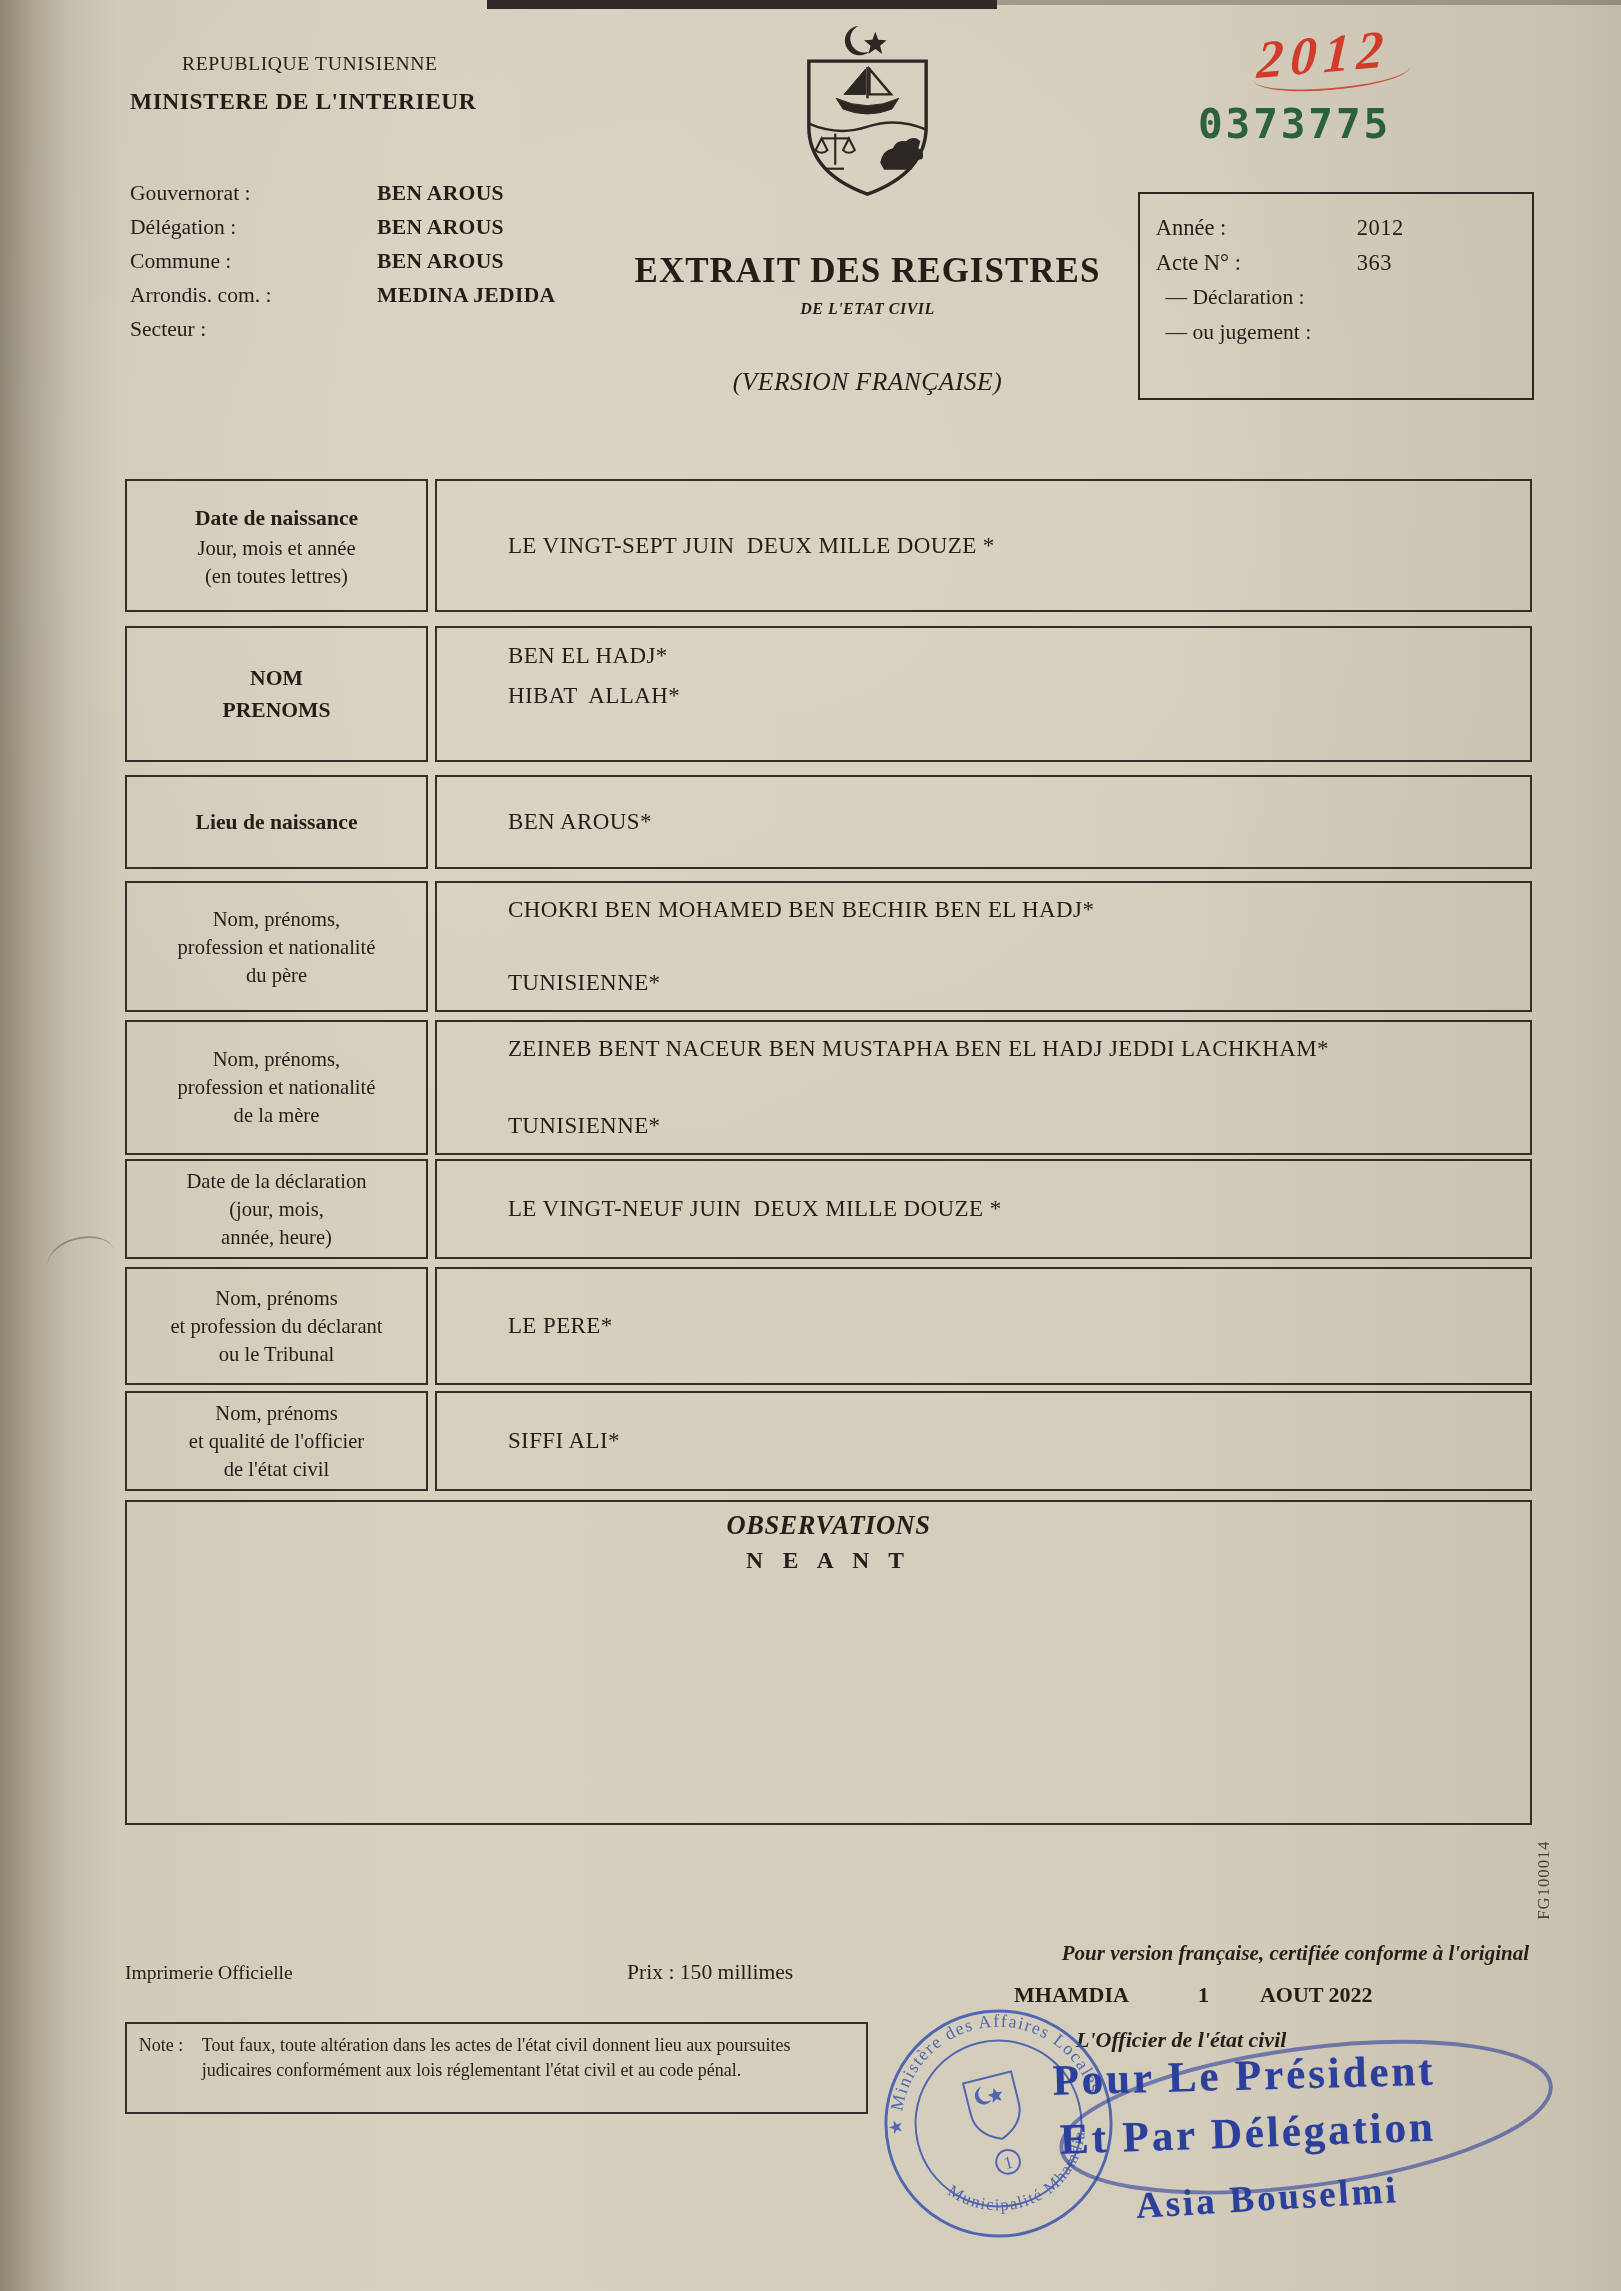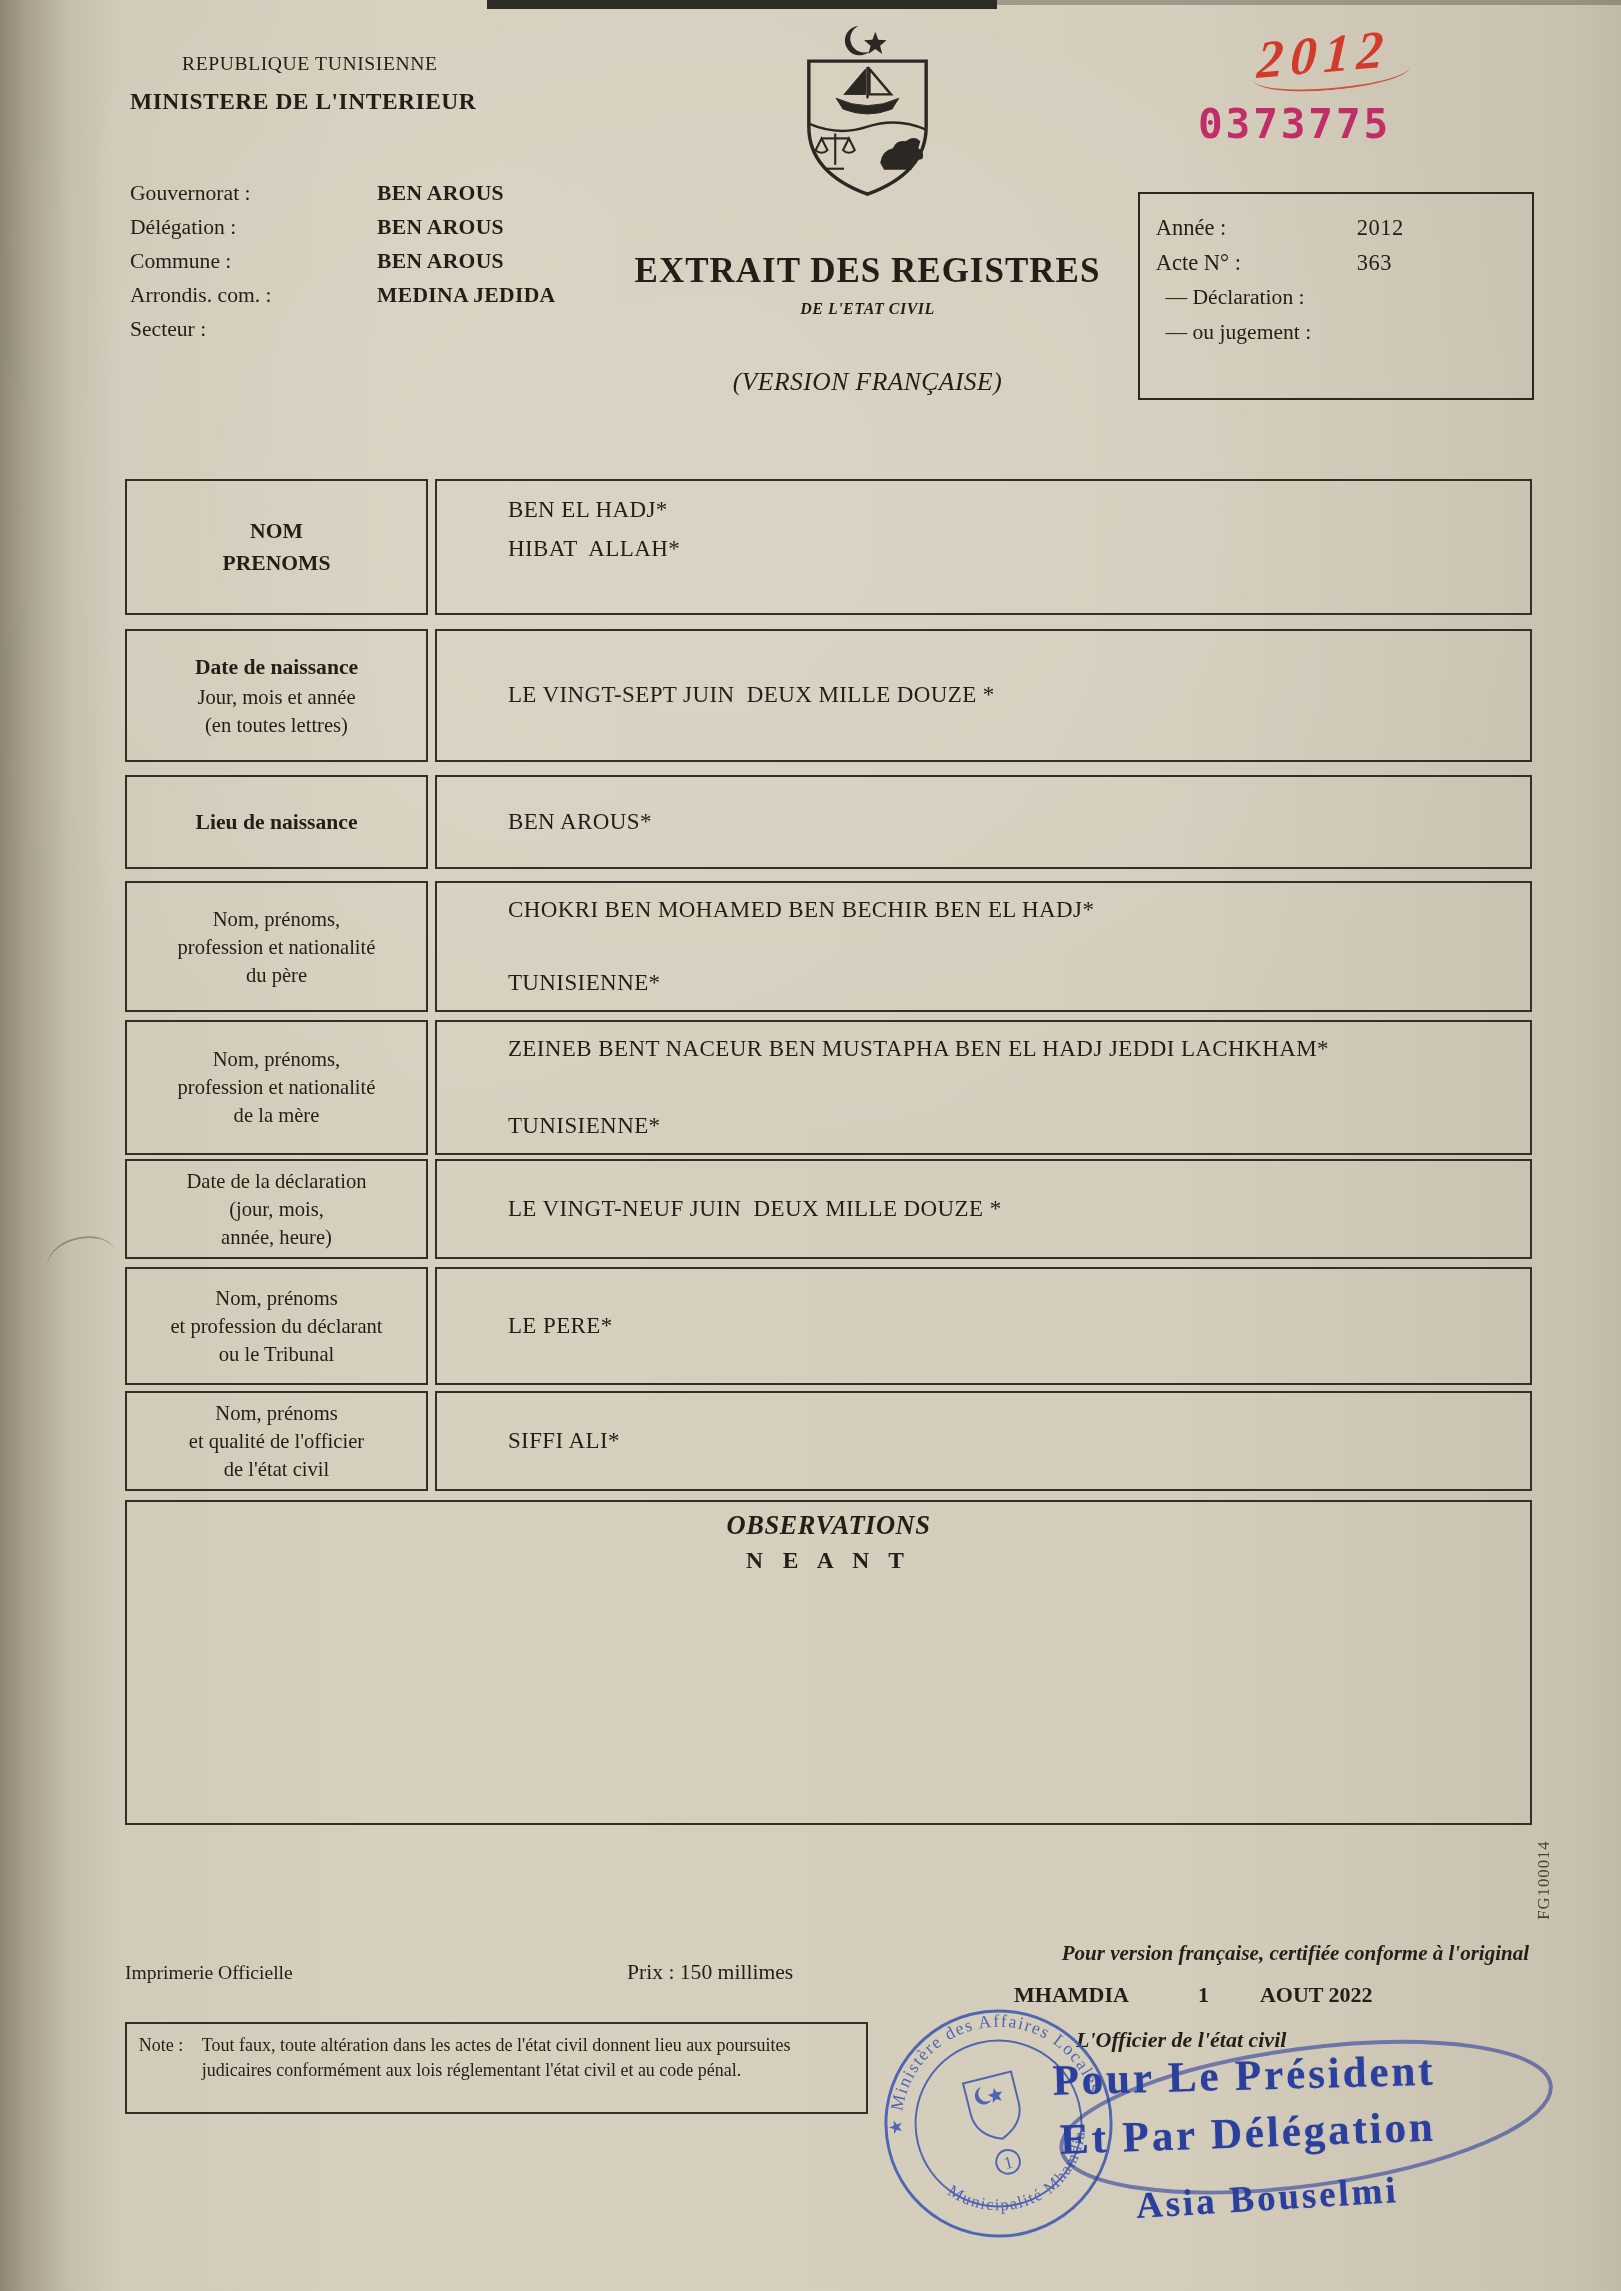--- a/index.html
+++ b/index.html
@@ -18,21 +18,21 @@
     border-top:2.9px solid rgba(80,70,52,.45); border-radius:50%; transform:rotate(-14deg); }
 
   
   .republic{ position:absolute; left:182px; top:53px; font-size:19.6px; letter-spacing:0.6px; }
   .ministry{ position:absolute; left:130px; top:88px; font-size:23.5px; font-weight:bold; letter-spacing:0.5px; }
   .hand-year{ position:absolute; left:1257px; top:23.5px; font-size:53px; font-style:italic; font-weight:bold;
     color:#d23a2c; letter-spacing:6.9px; transform:rotate(-5deg) skewX(-8deg); }
   .hand-underline{ position:absolute; left:1253px; top:57px; width:157px; height:33px;
     border-bottom:2.9px solid rgba(210,58,44,.85); border-radius:50%; transform:rotate(-5deg); }
   .serial{ position:absolute; left:1198px; top:100px; font-family:"DejaVu Sans Mono",monospace;
-    font-weight:bold; font-size:41px; letter-spacing:2.9px; color:#be185d; opacity:.88; }
+    font-weight:bold; font-size:41px; letter-spacing:2.9px; color:#14532d; opacity:.88; }
 
   .admin{ position:absolute; left:130px; top:181px; width:529px; }
   .admin-row{ display:flex; height:34px; align-items:baseline; }
   .admin-label{ width:247px; font-size:21.6px; }
   .admin-value{ font-size:21.6px; font-weight:bold; letter-spacing:0.3px; }
 
   .emblem{ position:absolute; left:784px; top:23.5px; width:167px; height:176px; }
 
   .title-block{ position:absolute; left:608px; top:251px; width:519px; text-align:center; }
   .title-l1{ font-size:35px; font-weight:bold; letter-spacing:1px; }
@@ -177,39 +177,39 @@
   <div class="actrow">
     <span class="actlbl">Acte N° :</span>
     <span class="actval">363</span>
   </div>
   <div class="actsub">— Déclaration :</div>
   <div class="actsub">— ou jugement :</div>
 </div>
 
 <div class="table">
 
+  <div class="trow r2">
+    <div class="lcell">
+      <div class="lblb">Date de naissance</div>
+      <div class="lbl">Jour, mois et année</div>
+      <div class="lbl">(en toutes lettres)</div>
+    </div>
+    <div class="vcell">
+      <div class="val">LE VINGT-SEPT JUIN  DEUX MILLE DOUZE *</div>
+    </div>
+  </div>
+
   <div class="trow r1">
     <div class="lcell">
       <div class="lblb">NOM</div>
       <div class="lblb">PRENOMS</div>
     </div>
     <div class="vcell topstart">
       <div class="val">BEN EL HADJ*</div>
       <div class="val">HIBAT  ALLAH*</div>
-    </div>
-  </div>
-
-  <div class="trow r2">
-    <div class="lcell">
-      <div class="lblb">Date de naissance</div>
-      <div class="lbl">Jour, mois et année</div>
-      <div class="lbl">(en toutes lettres)</div>
-    </div>
-    <div class="vcell">
-      <div class="val">LE VINGT-SEPT JUIN  DEUX MILLE DOUZE *</div>
     </div>
   </div>
 
   <div class="trow r3">
     <div class="lcell">
       <div class="lblb">Lieu de naissance</div>
     </div>
     <div class="vcell">
       <div class="val">BEN AROUS*</div>
     </div>

